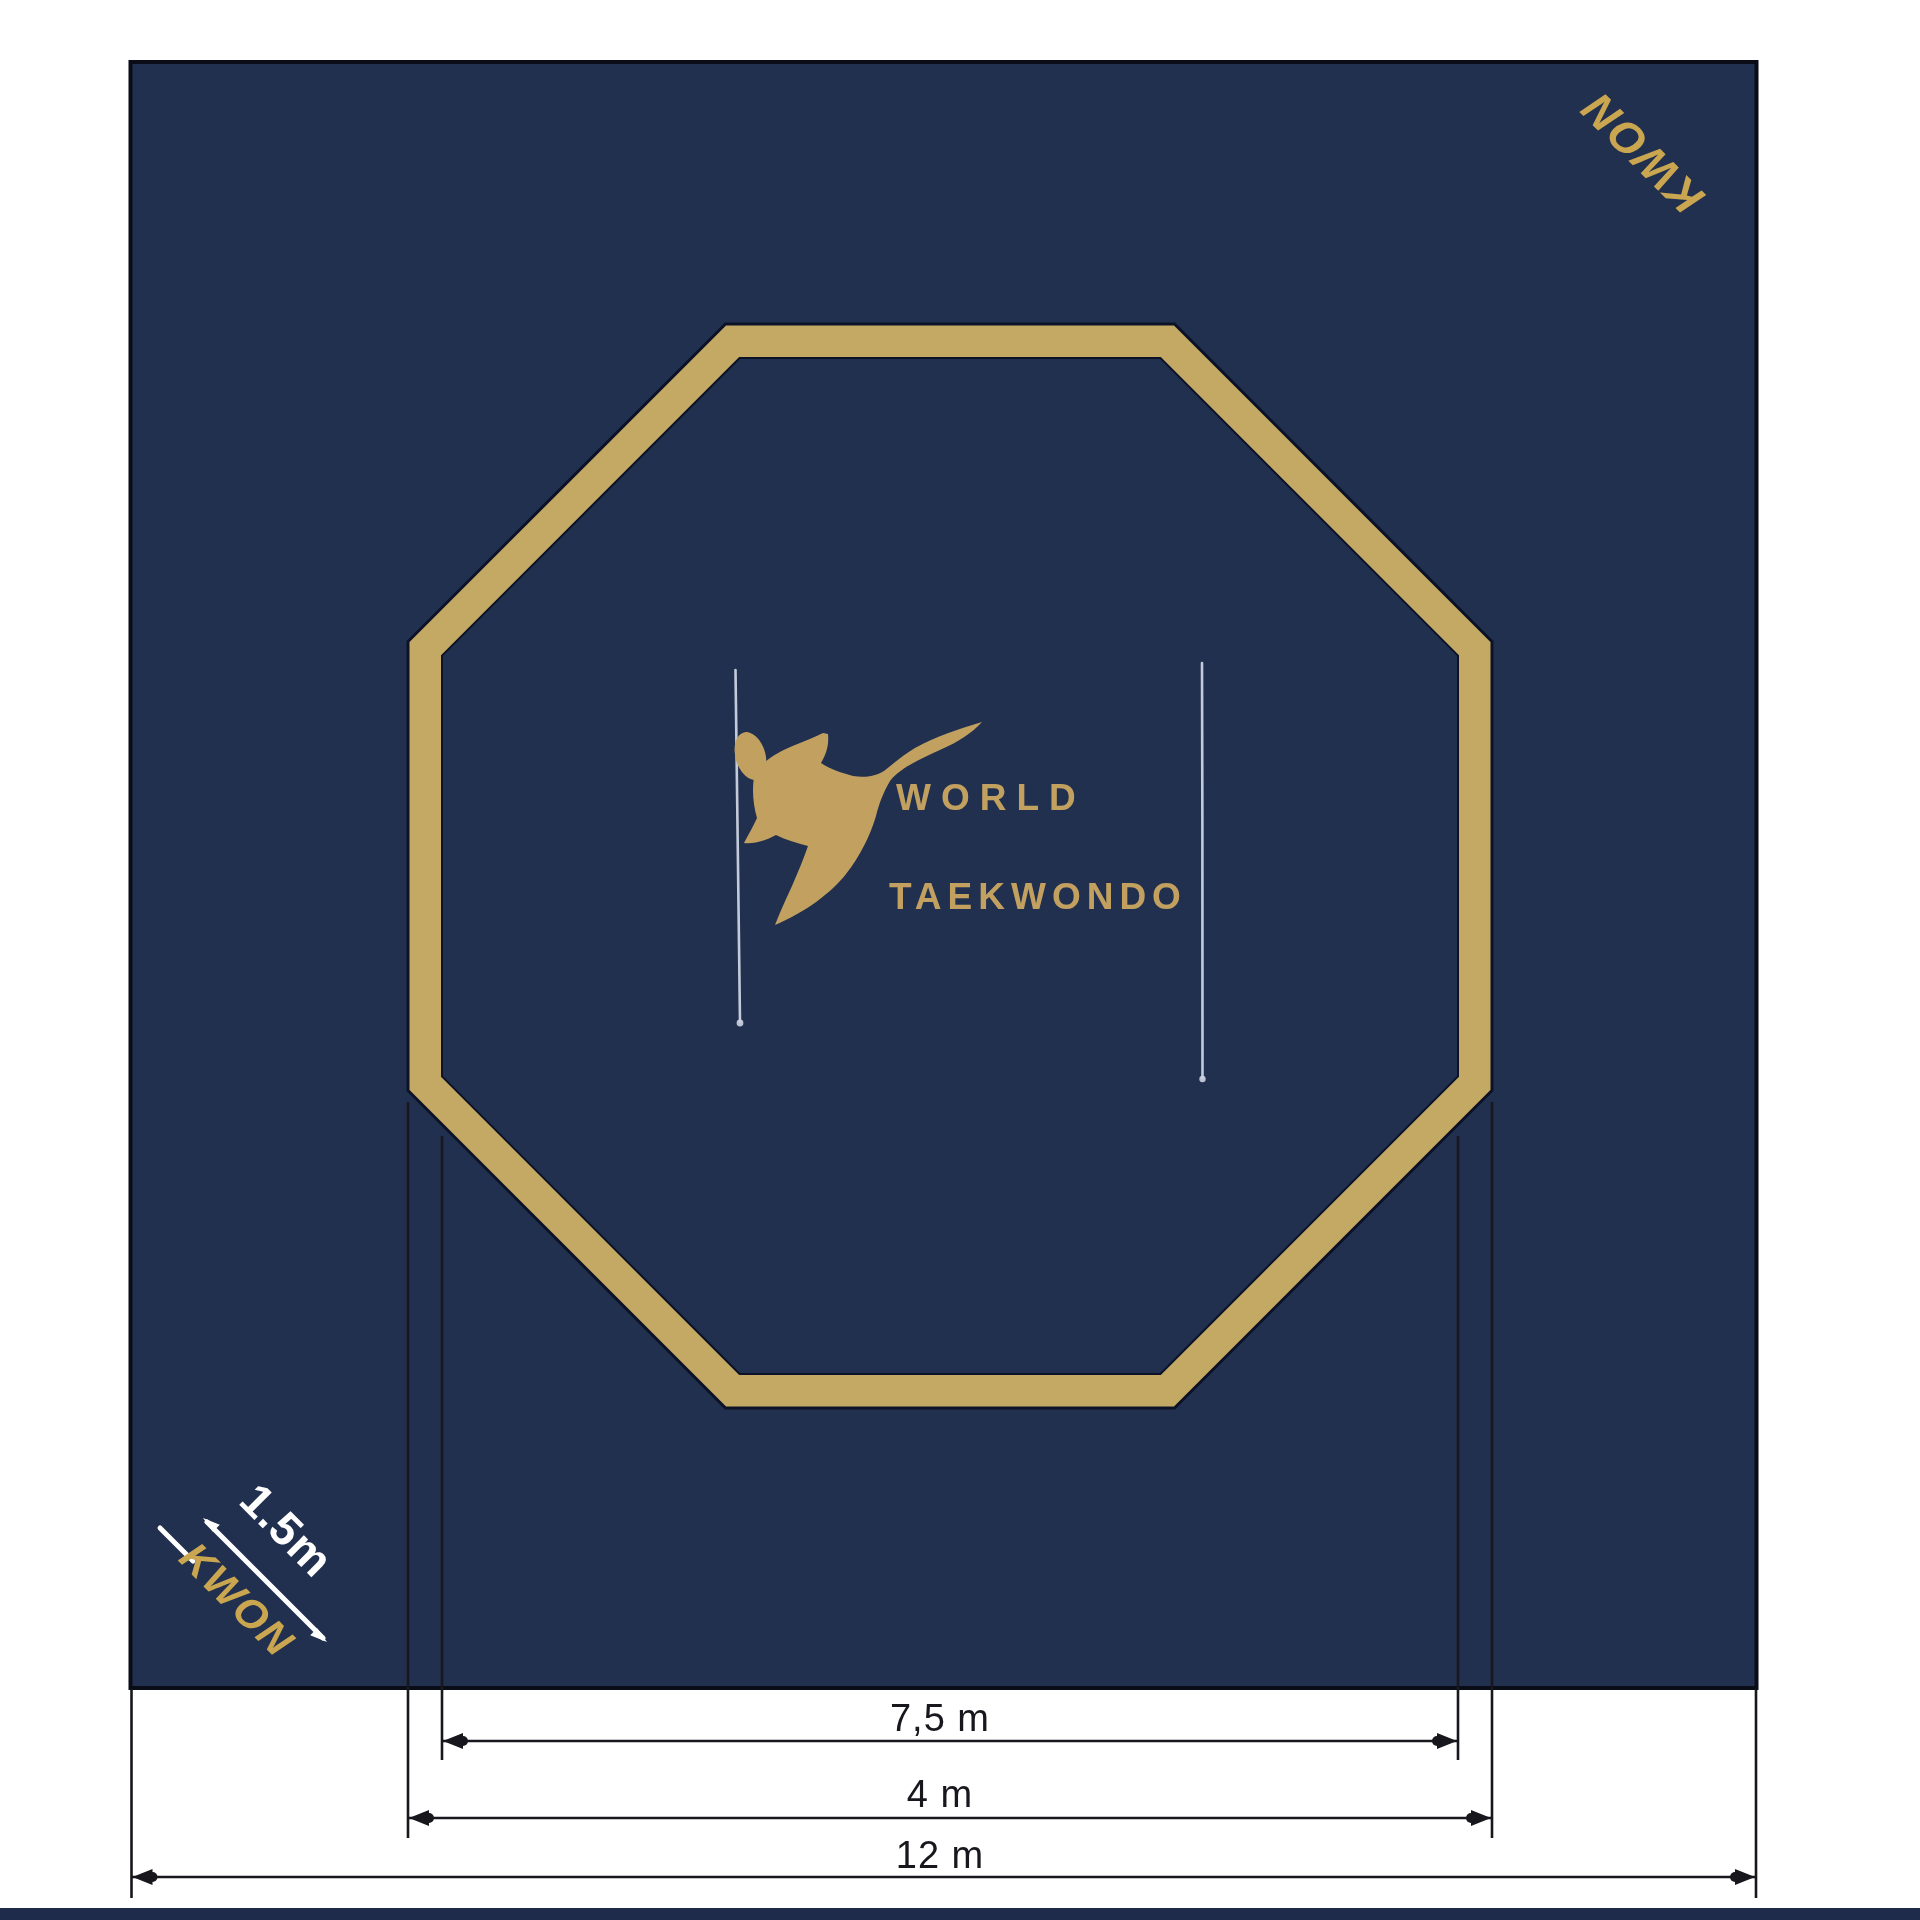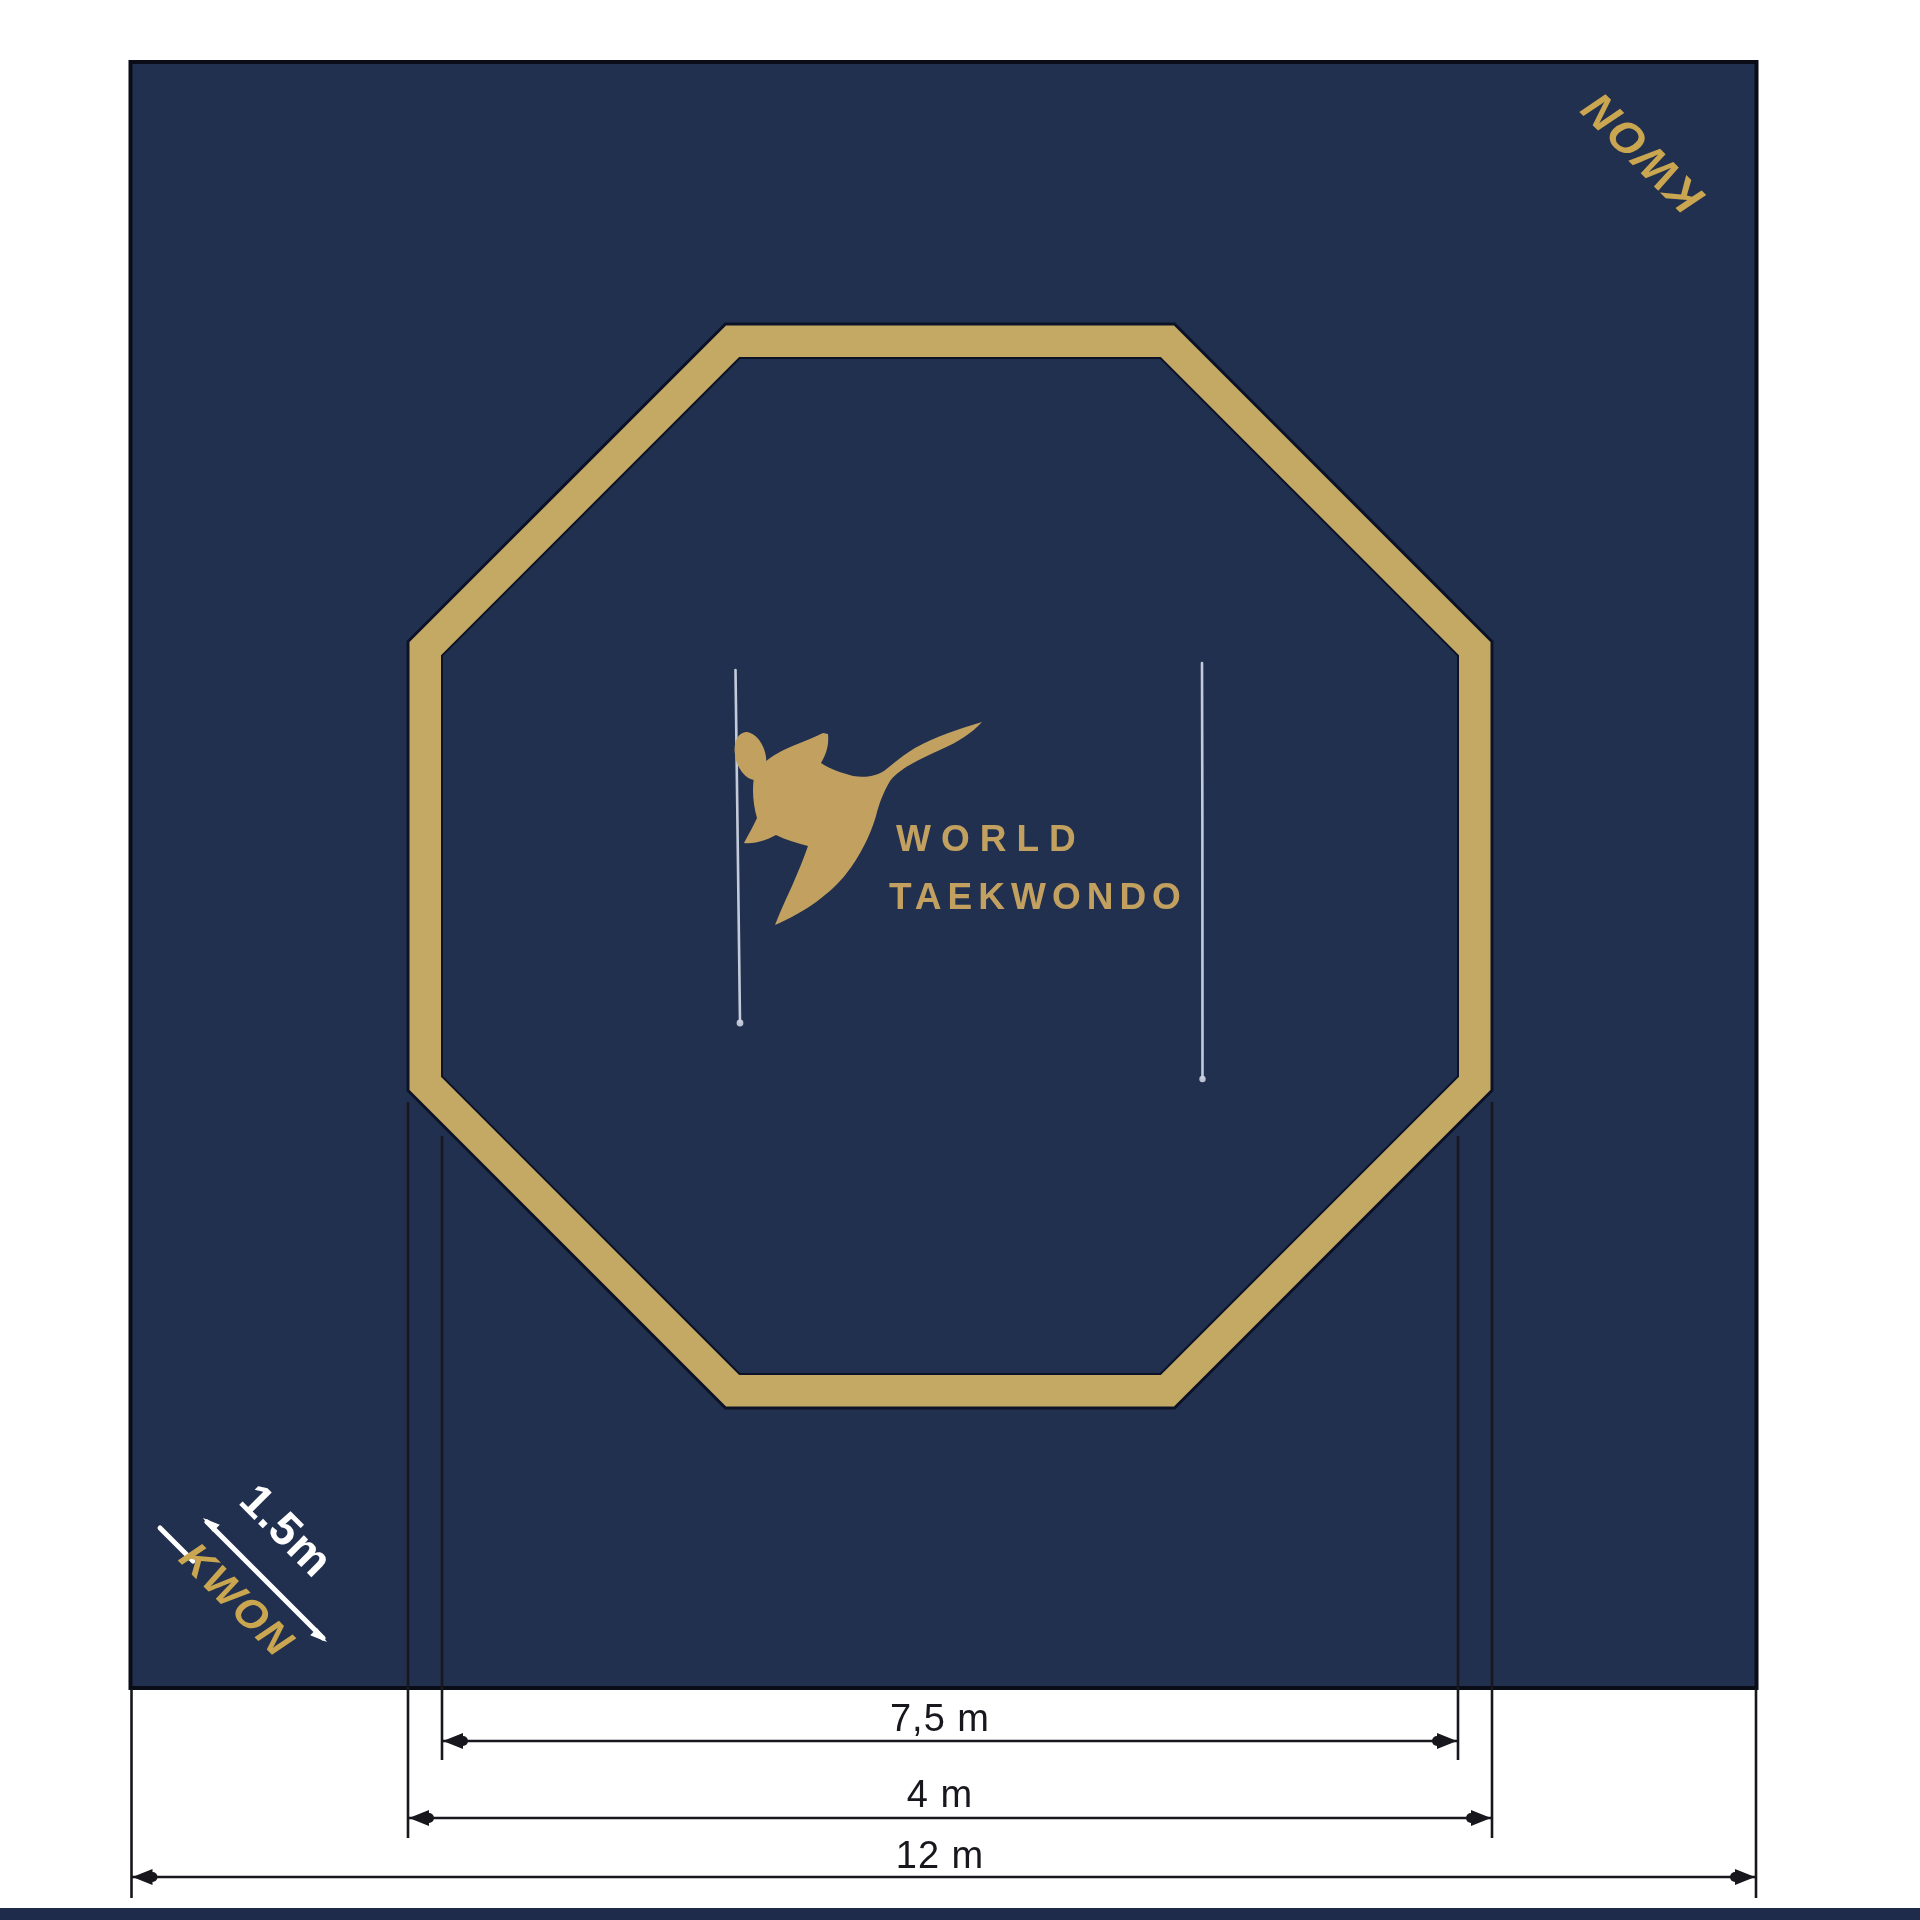--- a/index.html
+++ b/index.html
@@ -16,21 +16,21 @@
     font-weight:400;font-size:38px;color:#17171d;letter-spacing:1px;
   }
   .center-measure{
     position:absolute;left:806px;top:894px;width:290px;text-align:center;
     font-weight:700;font-size:82px;color:#ffffff;word-spacing:20px;
     text-shadow:0 0 10px #16223f,2px 2px 2px #16223f,-2px -2px 2px #16223f;
   }
   .wordmark{
     position:absolute;color:#c2a160;font-weight:700;
   }
-  .wordmark.line1{left:896px;top:818px;font-size:37px;letter-spacing:10px;}
+  .wordmark.line1{left:896px;top:777px;font-size:37px;letter-spacing:10px;}
   .wordmark.line2{left:889px;top:840px;font-size:37px;letter-spacing:6px;margin-top:36px;}
   .brand-kwon{
     position:absolute;color:#c9a64f;font-weight:800;font-style:italic;
     letter-spacing:2px;text-align:center;
   }
   .brand-kwon.top-right{
     left:1538px;top:127px;width:210px;font-size:45px;
     transform:rotate(225deg);
   }
   .brand-kwon.bottom-left{

